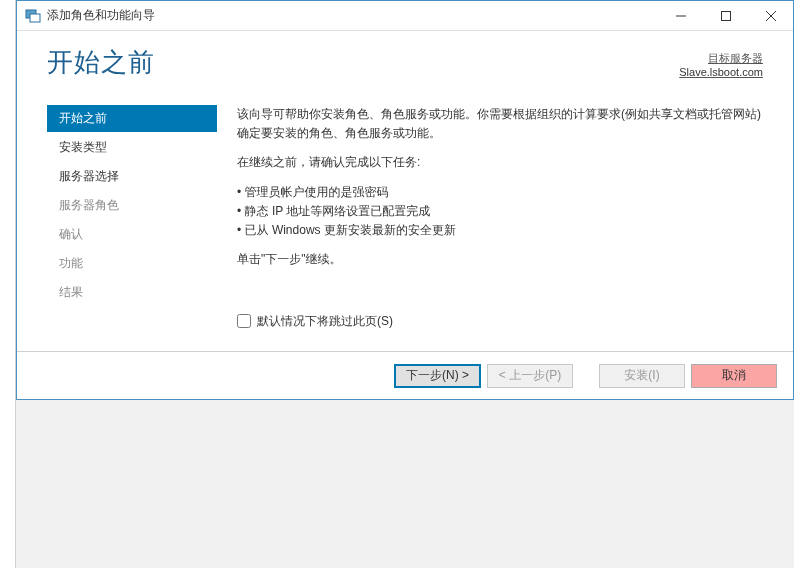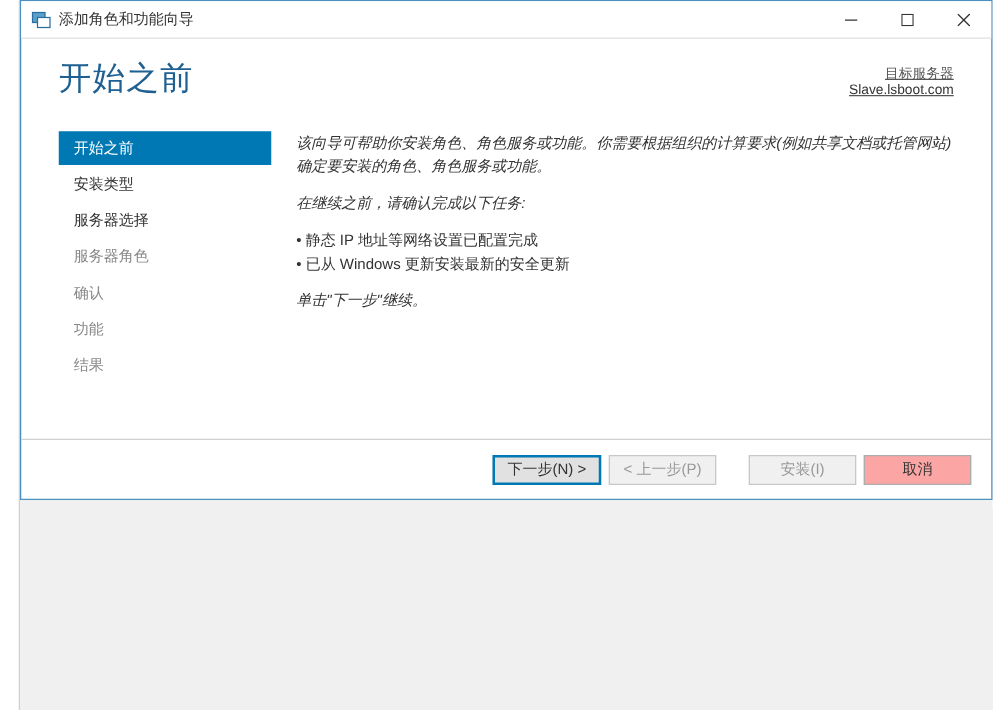--- a/index.html
+++ b/index.html
@@ -115,21 +115,21 @@
     }
 
     .content {
       flex: 1;
       padding: 4px 24px 0 20px;
       font-size: 12px;
       color: #333;
       line-height: 1.6;
       position: relative;
     }
-    .content p { margin-bottom: 10px; font-style: italic; }
+    .content p { margin-bottom: 10px; }
     .content .link {
       color: #0066cc;
       cursor: pointer;
     }
     .content ul {
       list-style: none;
       margin-bottom: 10px;
     }
     .content ul li::before {
       content: "• ";
@@ -232,25 +232,30 @@
       <div class="step">服务器角色</div>
       <div class="step">确认</div>
       <div class="step">功能</div>
       <div class="step">结果</div>
     </div>
 
     <div class="content">
       <p>该向导可帮助你安装角色、角色服务或功能。你需要根据组织的计算要求(例如共享文档或托管网站)确定要安装的角色、角色服务或功能。</p>
       <p>在继续之前，请确认完成以下任务:</p>
       <ul>
+        <li>管理员帐户使用的是强密码</li>
         <li>静态 IP 地址等网络设置已配置完成</li>
         <li>已从 Windows 更新安装最新的安全更新</li>
       </ul>
       <p>单击"下一步"继续。</p>
 
+      <div class="skip-row">
+        <input type="checkbox" id="skip" style="">
+        <label for="skip">默认情况下将跳过此页(S)</label>
+      </div>
     </div>
   </div>
 
   <div class="footer">
     <button class="btn primary">下一步(N) &gt;</button>
     <button class="btn" disabled="">&lt; 上一步(P)</button>
     <span class="btn-gap"></span>
     <button class="btn" disabled="">安装(I)</button>
     <button class="btn">取消</button>
   </div>

